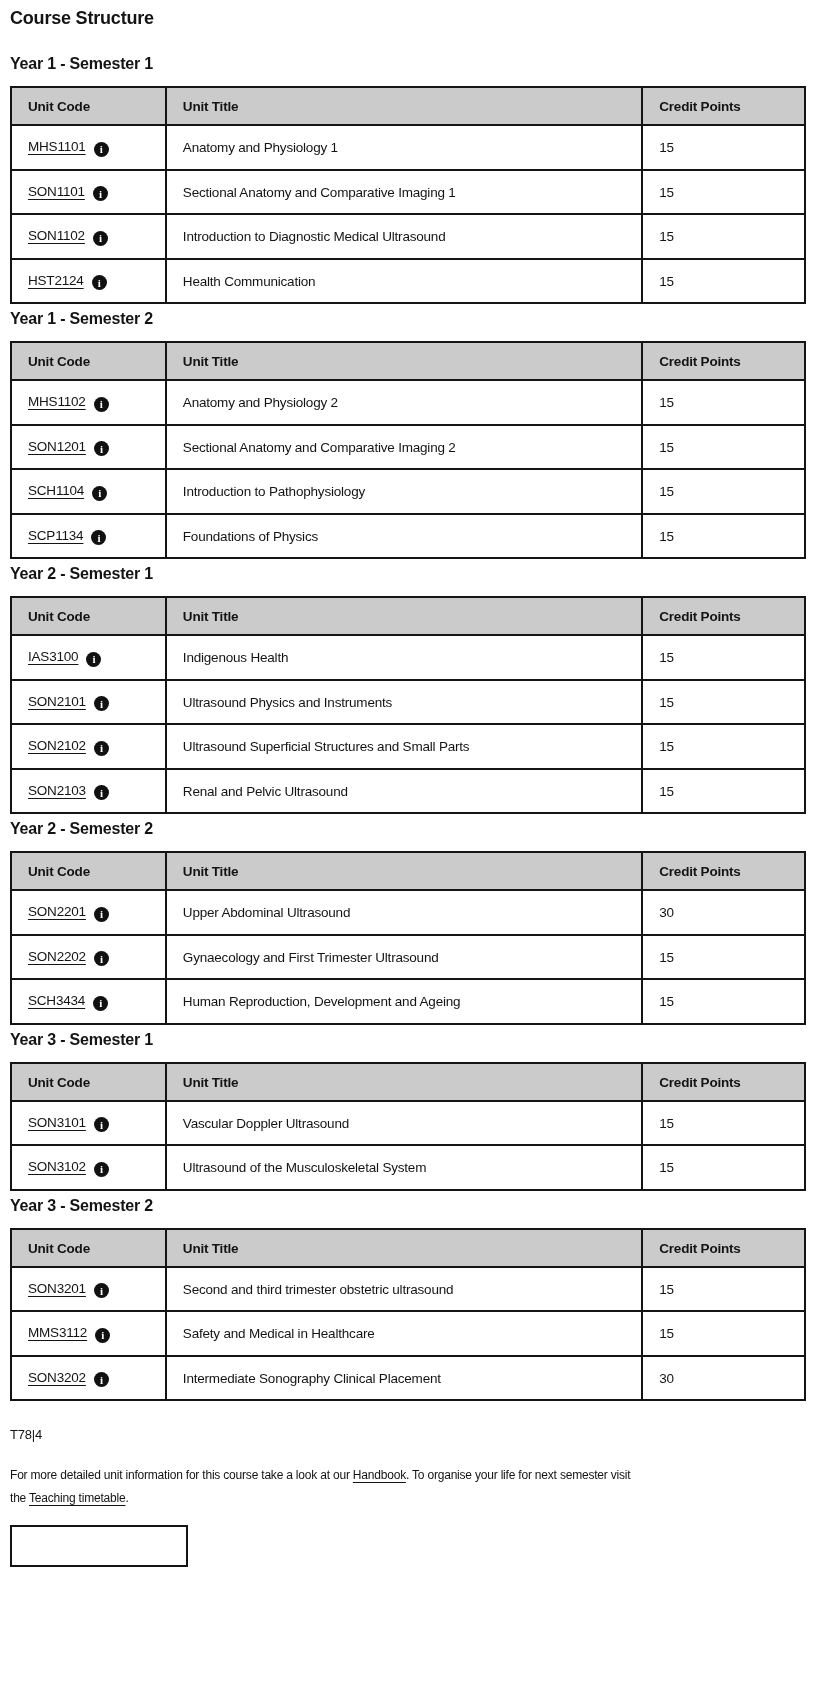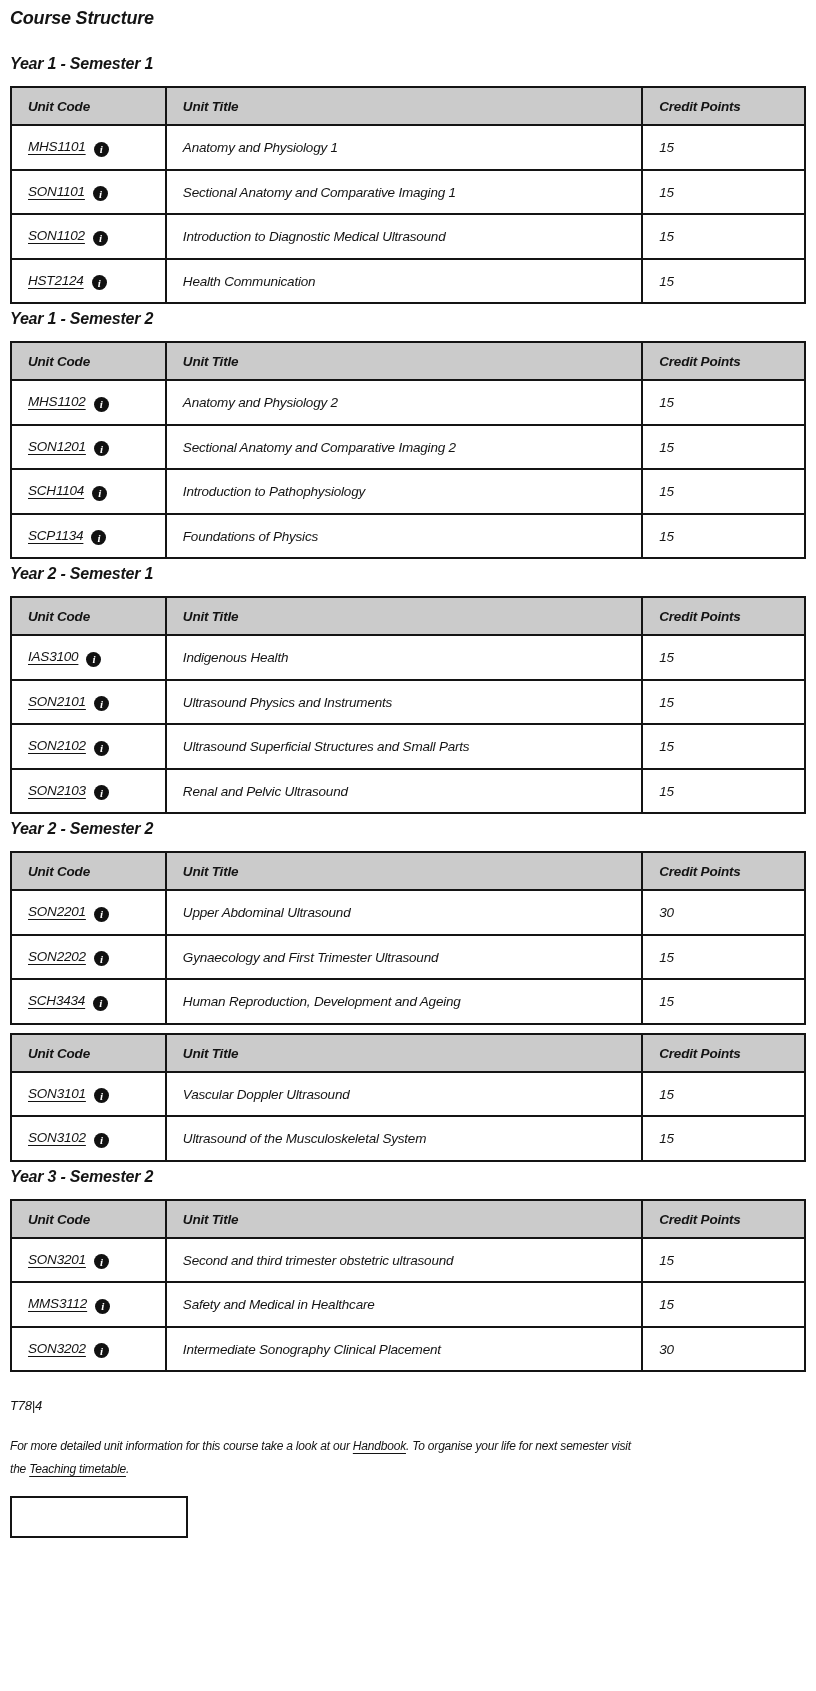--- a/index.html
+++ b/index.html
@@ -6,39 +6,38 @@
   html, body { margin: 0; padding: 0; }
   body {
     width: 816px;
     height: 1691px;
     overflow: hidden;
     background: #ffffff;
     color: #141414;
     font-family: "Liberation Sans", sans-serif;
     letter-spacing: -0.2px;
   }
-  .container { padding: 0 10px; font-style: italic; }
+  .container { padding: 0 10px; }
 
   .page-title {
     font-size: 18px;
     font-weight: 700;
     margin: 8px 0 26px 0;
   }
   .section-heading {
     font-size: 16px;
     font-weight: 700;
     margin: 6px 0 13px 0;
   }
   .section-heading:first-of-type { margin-top: 0; }
 
   table.units {
     width: 100%;
     border-collapse: collapse;
     table-layout: fixed;
-    margin-top: 8px;
   }
   table.units, table.units th, table.units td {
     border: 2px solid #141414;
   }
   table.units th {
     background: #cbcbcb;
     text-align: left;
     font-size: 13.5px;
     font-weight: 700;
     padding: 11px 16px 10px 16px;
@@ -249,20 +248,21 @@
         <td>15</td>
       </tr>
       <tr>
         <td><a href="#" class="code-link">SCH3434</a><span class="info">i</span></td>
         <td>Human Reproduction, Development and Ageing</td>
         <td>15</td>
       </tr>
     </tbody>
   </table>
 
+  <h2 class="section-heading">Year 3 - Semester 1</h2>
   <table class="units">
     <colgroup>
         <col class="col-code">
         <col class="col-title">
         <col class="col-credits">
       </colgroup>
     <thead>
       <tr>
         <th>Unit Code</th>
         <th>Unit Title</th>

